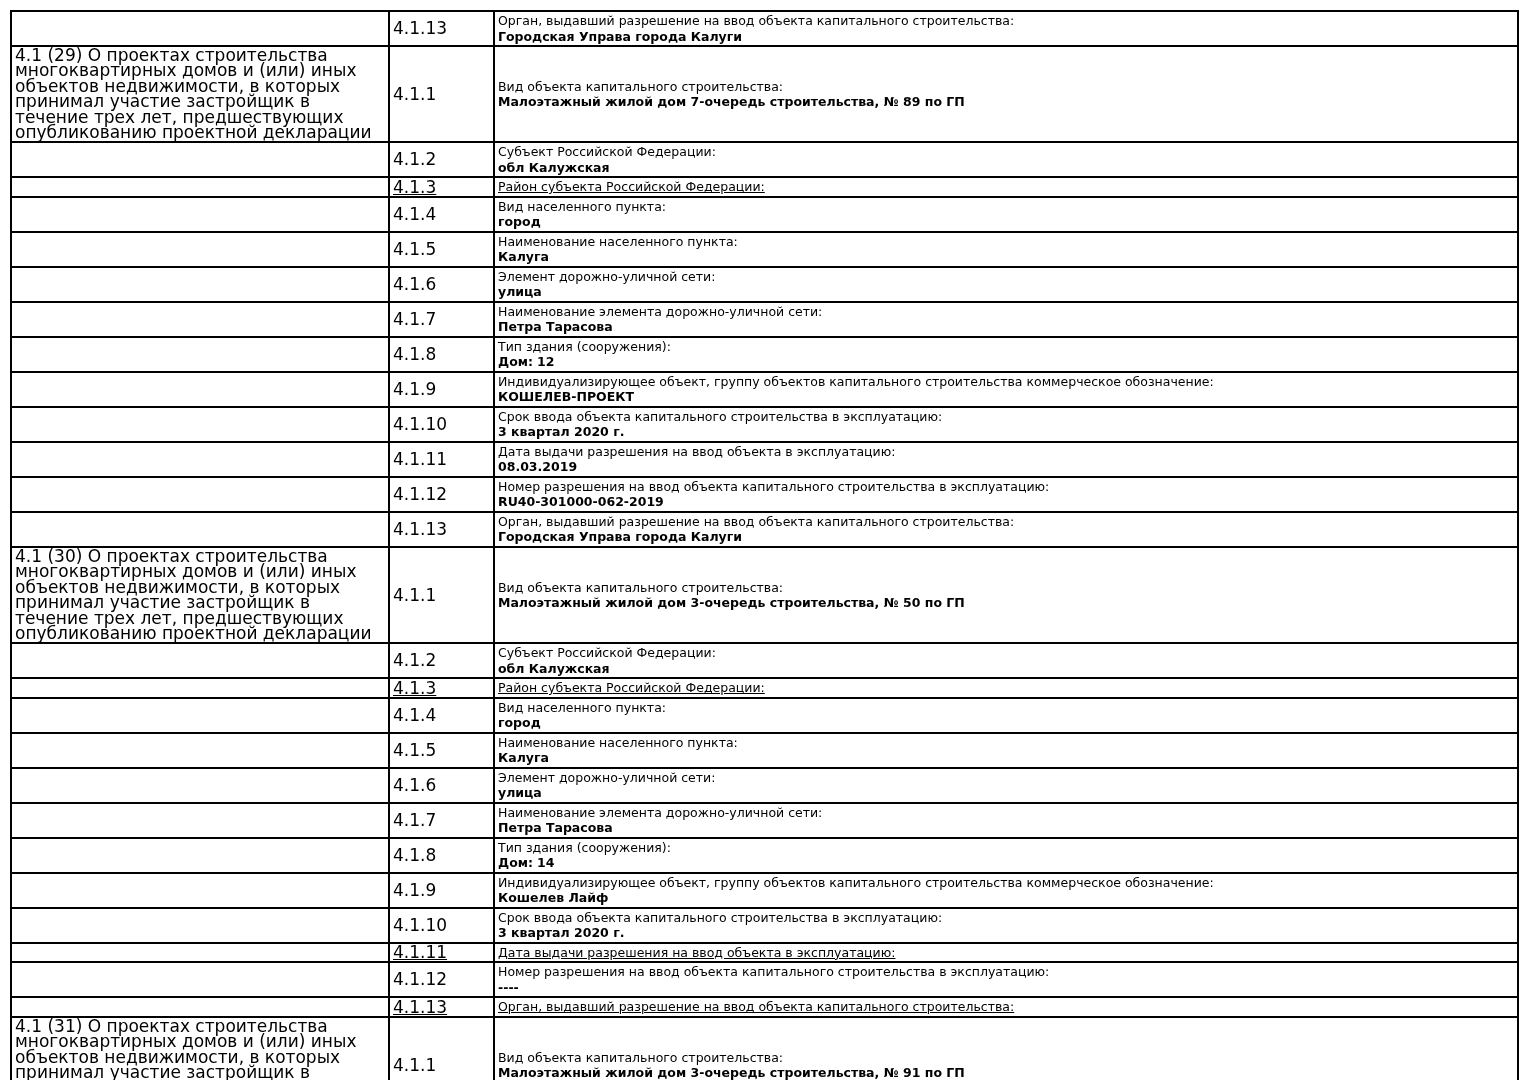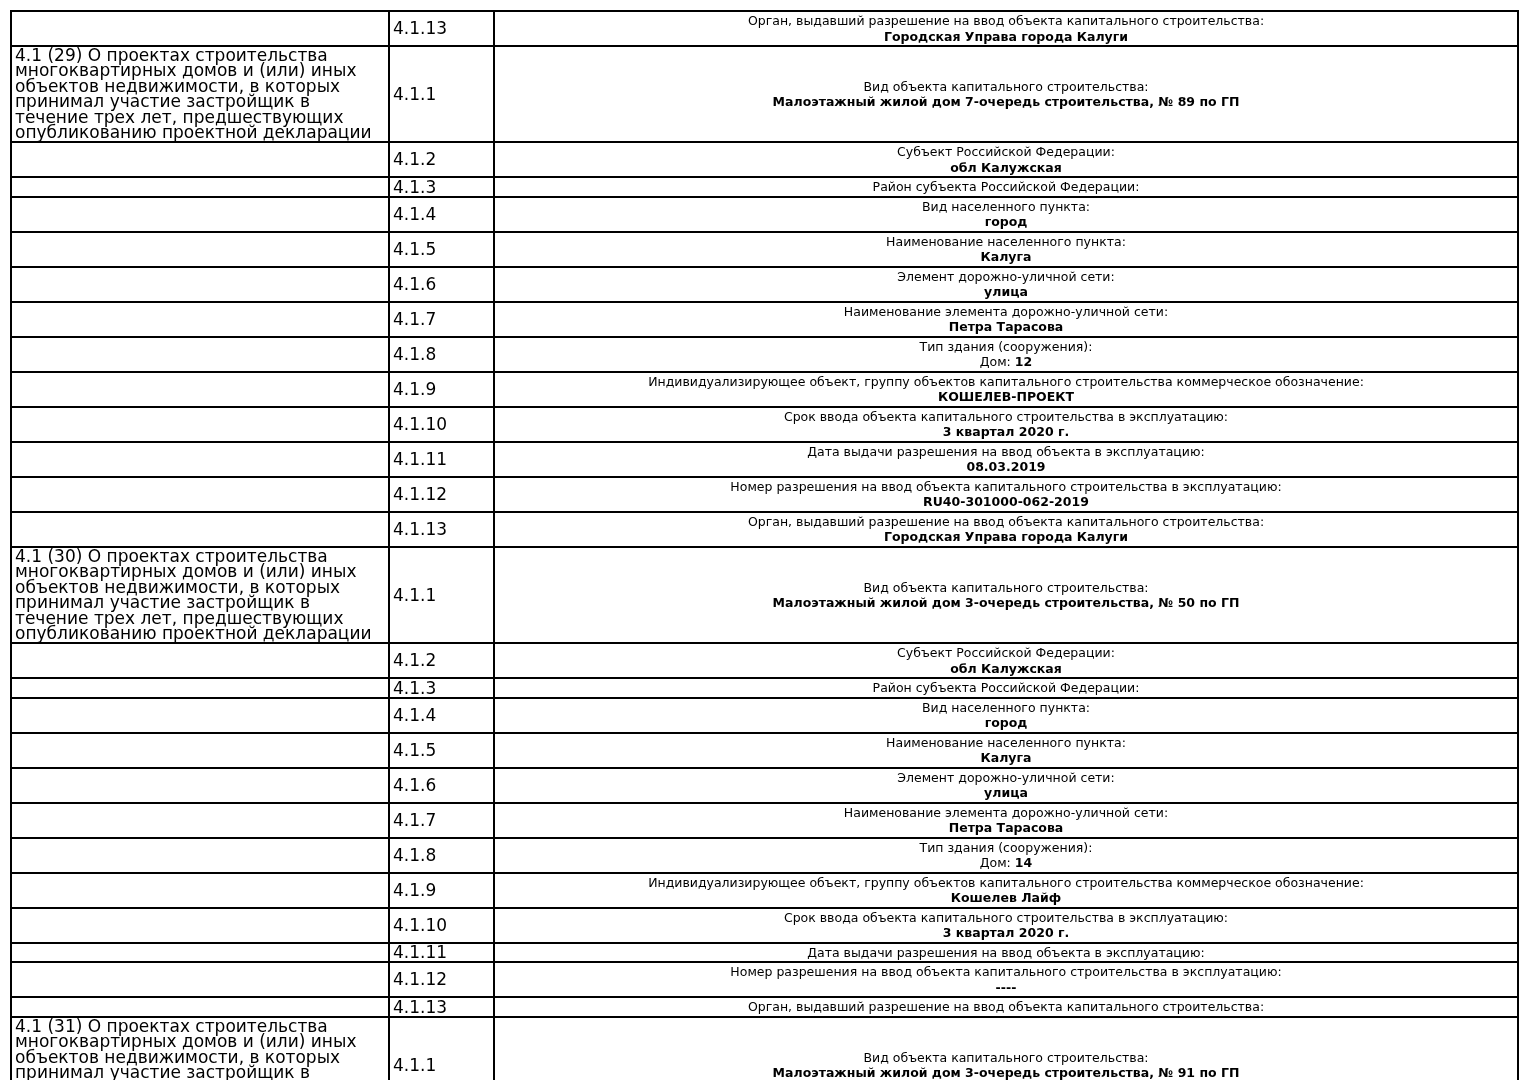--- a/index.html
+++ b/index.html
@@ -43,27 +43,26 @@
     width: 97px;
     vertical-align: middle;
     font-size: 17px;
     line-height: 15px;
     padding-left: 5px;
   }
   td.c-text {
     vertical-align: middle;
     font-size: 12.5px;
     line-height: 15.5px;
-    text-align: center;
   }
   tr.r-two   { height: 33px; }
-  tr.r-one   { height: 18px; }
+  tr.r-one   { height: 18px; text-decoration: underline; }
   tr.r-section { height: 63px; }
   .val-line { font-weight: bold; }
-  .val-prefix { font-weight: normal; margin-top: 36px; }
+  .val-prefix { font-weight: bold; margin-top: 36px; }
   .val-prefix:not(:empty) { margin-right: 4px; }
   .label-line, .val-line { display: block; }
 </style>
 </head>
 <body>
 
 <div class="page">
   <table class="decl">
     <colgroup>
       <col style="width:378px">

